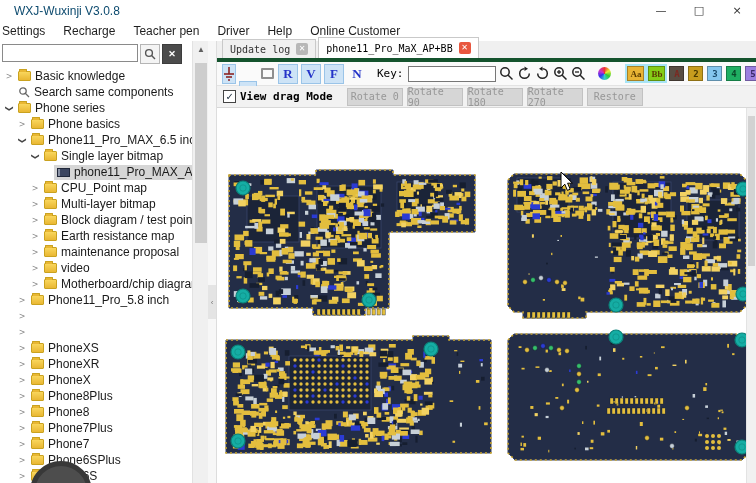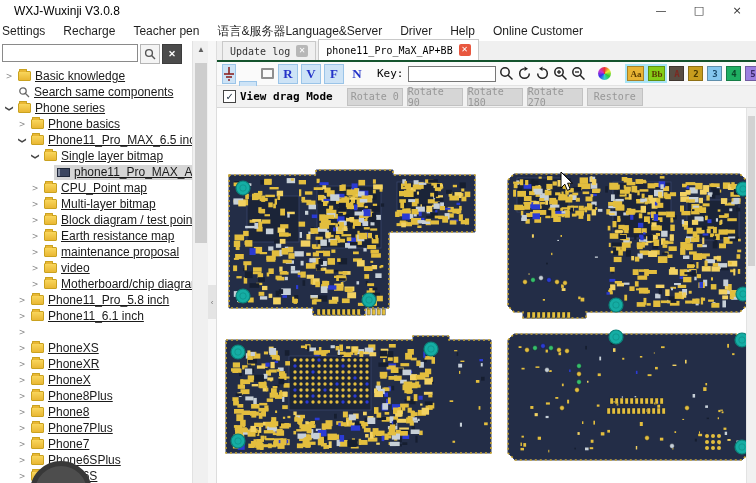--- a/index.html
+++ b/index.html
@@ -1,21 +1,21 @@
 <!DOCTYPE html>
 <html><head>
 <meta charset="utf-8">
 <style>
   html,body{margin:0;padding:0;}
   body{width:756px;height:483px;position:relative;overflow:hidden;background:#fff;
        font-family:"Liberation Sans",sans-serif;-webkit-font-smoothing:none;}
 
   
   .titlebar{position:absolute;left:0;top:0;width:756px;height:21px;background:#fff;}
-  .title-text{position:absolute;left:14px;top:4px;font-size:12px;color:#000000;}
+  .title-text{position:absolute;left:14px;top:4px;font-size:12px;color:#0c4a6e;}
   .win-controls{position:absolute;right:0;top:0;height:21px;display:flex;}
   .win-btn{width:38px;height:21px;display:flex;align-items:center;justify-content:center;
            font-size:11px;color:#333;font-family:"DejaVu Sans",sans-serif;}
 
   
   .menubar{position:absolute;left:0;top:21px;width:756px;height:20px;background:#fff;
            display:flex;align-items:center;border-bottom:1px solid #e6e6e6;}
   .menu-item{font-size:12px;color:#1f1f1f;padding:0 9px;white-space:nowrap;}
   .menu-item:first-child{margin-left:-7px;}
 
@@ -28,38 +28,38 @@
   .sb-btn.dark{background:#4b4b4b;border-color:#3c3c3c;color:#fff;font-size:9px;font-weight:bold;}
   .sb-scroll{position:absolute;left:192px;top:0;width:16px;height:442px;background:#f0f0f0;border-left:1px solid #e2e2e2;}
   .sb-scroll-arrow{width:16px;height:16px;display:flex;align-items:center;justify-content:center;
                    color:#606060;font-size:8px;}
   .sb-thumb{position:absolute;left:2px;top:22px;width:12px;height:180px;background:#cdcdcd;}
 
   .tree{position:absolute;left:0;top:27px;width:192px;}
   .tree-row{height:16px;display:flex;align-items:center;font-size:12px;color:#1a1a1a;white-space:nowrap;overflow:hidden;}
   .chev{width:12px;flex:0 0 12px;text-align:center;color:#8a8a8a;font-size:9px;font-family:"DejaVu Sans",sans-serif;}
   .chev.exp{color:#444;transform:rotate(90deg);}
-  .rowsel{display:flex;align-items:center;gap:4px;padding:0 3px;height:15px;text-decoration:underline;}
+  .rowsel{display:flex;align-items:center;gap:4px;padding:0 3px;height:15px;}
   .rowsel.selected{background:#d6d6d6;}
   .ico-folder{width:13px;height:10px;flex:0 0 13px;background:linear-gradient(#f9d65c,#e9b733);
               border:1px solid #caa21f;border-radius:1px;box-sizing:border-box;position:relative;}
   .ico-folder::before{content:"";position:absolute;left:0;top:-3px;width:6px;height:2px;background:#e9b733;
               border:1px solid #caa21f;border-bottom:none;border-radius:1px 1px 0 0;}
   .ico-bitmap{width:13px;height:9px;flex:0 0 13px;background:#3c4660;border:1px solid #20283a;box-sizing:border-box;
               background-image:linear-gradient(90deg,#8b93a6 2px,transparent 2px);}
   .ico-search{flex:0 0 12px;}
 
   
   .collapse-strip{position:absolute;left:208px;top:41px;width:8px;height:442px;background:#f7f7f7;border-right:1px solid #ddd;}
   .collapse-handle{position:absolute;left:0;top:244px;width:8px;height:34px;background:#e4e4e4;color:#777;
                    font-size:8px;display:flex;align-items:center;justify-content:center;}
 
   
   .main{position:absolute;left:217px;top:41px;width:539px;height:442px;background:#f0f0f0;}
-  .tabbar{position:absolute;left:0;top:0;width:539px;height:21px;background:#f0f0f0;border-bottom:2px solid #14532d;
+  .tabbar{position:absolute;left:0;top:0;width:539px;height:21px;background:#f0f0f0;border-bottom:4px solid #14532d;
           display:flex;align-items:flex-end;padding-left:5px;box-sizing:border-box;}
   .tab{height:19px;display:flex;align-items:center;gap:6px;padding:0 7px;margin-right:2px;
        font-family:"DejaVu Sans Mono",monospace;font-size:10px;color:#333;background:#f0f0f0;
        border:1px solid #c9c9c9;border-bottom:none;box-sizing:border-box;}
   .tab.active{background:#fff;height:21px;color:#000;}
   .tab-close{width:12px;height:12px;background:#b7b7b7;color:#fff;font-size:8px;line-height:12px;
              text-align:center;border-radius:2px;font-family:"DejaVu Sans",sans-serif;}
   .tab-close.red{background:#e8573f;}
 
   .toolbar1{position:absolute;left:0;top:21px;width:539px;height:24px;background:#fafafa;border-bottom:1px solid #e3e3e3;
@@ -107,21 +107,20 @@
     <span class="win-btn">—</span>
     <span class="win-btn">□</span>
     <span class="win-btn">×</span>
   </div>
 </div>
 
 <div class="menubar" id="menubar">
     <span class="menu-item">Settings</span>
     <span class="menu-item">Recharge</span>
     <span class="menu-item">Teacher pen</span>
-    <span class="menu-item">语言&amp;服务器Language&amp;Server</span>
     <span class="menu-item">Driver</span>
     <span class="menu-item">Help</span>
     <span class="menu-item">Online Customer</span>
   </div>
 
 <div class="sidebar">
   <div class="search-row">
     <input class="search-input" placeholder="" style="">
     <span class="sb-btn">
       <svg width="12" height="12" viewBox="0 0 12 12">
@@ -235,24 +234,20 @@
       </div>
       <div class="tree-row" style="padding-left: 16px;">
         <span class="chev" style="font-size: 8px;">&gt;</span>
         <span class="rowsel">
           <span class="ico-folder"></span>
           <span>Phone11_Pro_5.8 inch</span>
         </span>
       </div>
       <div class="tree-row" style="padding-left: 16px;">
         <span class="chev" style="font-size: 8px;">&gt;</span>
-        <span class="rowsel">
-          <span class="ico-folder"></span>
-          <span>Phone11_6.1 inch</span>
-        </span>
       </div>
       <div class="tree-row" style="padding-left: 16px;">
         <span class="chev" style="font-size: 8px;">&gt;</span>
       </div>
       <div class="tree-row" style="padding-left: 16px;">
         <span class="chev" style="font-size: 8px;">&gt;</span>
         <span class="rowsel">
           <span class="ico-folder"></span>
           <span>PhoneXS</span>
         </span>

